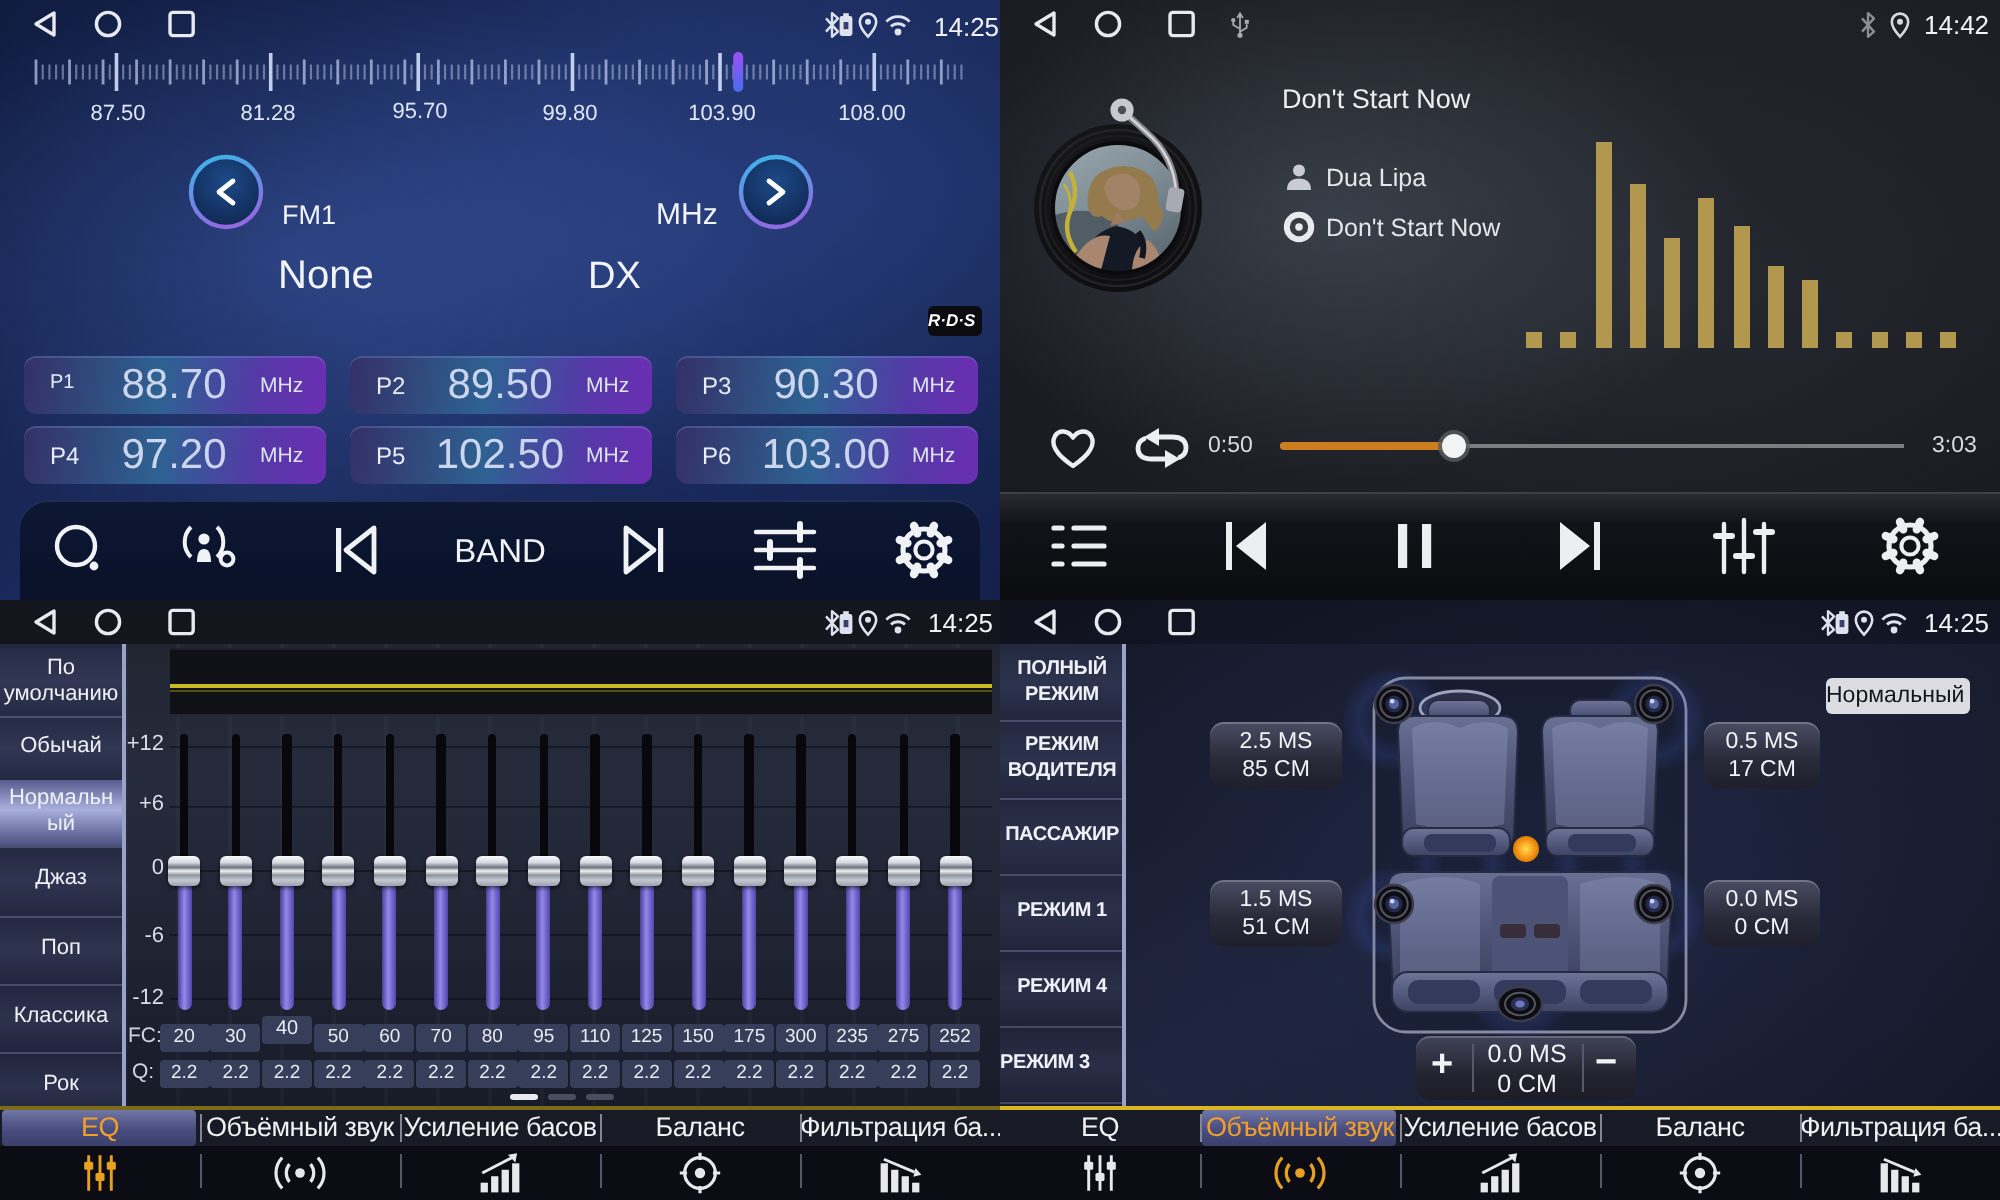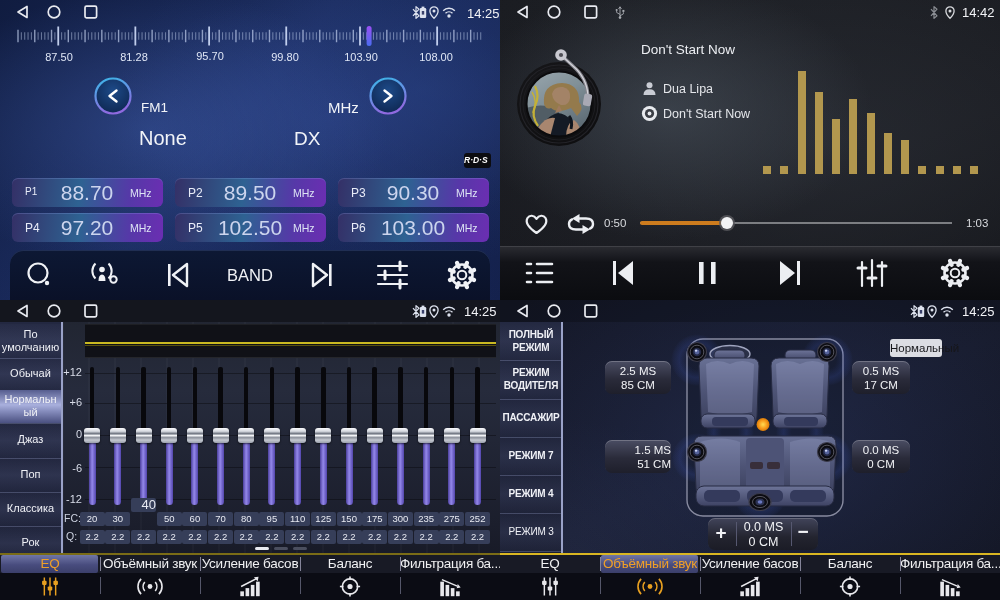--- a/index.html
+++ b/index.html
@@ -373,21 +373,21 @@
     </svg>
     <svg class="a" style="left:65px;top:212px" width="32" height="24" viewBox="0 0 32 24">
       <g fill="none" stroke="#eceef2" stroke-width="2.4" stroke-linecap="round">
         <path d="M14,6.5 L21,6.5 Q28,6.5 28,12 Q28,15.2 25,16.6"></path>
         <path d="M18,17.5 L11,17.5 Q4,17.5 4,12 Q4,8.8 7,7.4"></path>
       </g>
       <path d="M14.5,2 L7,6.5 L14.5,11 Z" fill="#eceef2"></path>
       <path d="M17.5,13 L25,17.5 L17.5,22 Z" fill="#eceef2"></path>
     </svg>
     <div class="tx" style="left:104px;top:217px;font-size:11.5px;color:#d8dade">0:50</div>
-    <div class="tx" style="left:466px;top:217px;font-size:11.5px;color:#d8dade">1:03</div>
+    <div class="tx" style="left:466px;top:217px;font-size:11.5px;color:#d8dade">3:03</div>
     <div class="a" style="left:140px;top:222px;width:312px;height:2px;background:#7c7e82"></div>
     <div class="a" style="left:140px;top:221px;width:87px;height:4px;border-radius:2px;background:#cd7c1e"></div>
     <div class="a" style="left:221px;top:217px;width:12px;height:12px;border-radius:50%;background:#f2f3f5;box-shadow:0 0 0 2px rgba(90,90,95,.8)"></div>
     <svg class="a" style="left:0;top:252px" width="500" height="44" viewBox="0 0 500 44">
       <g stroke="#eceef2" stroke-width="2.6" stroke-linecap="round">
         <path d="M27,12 L31,12 M37,12 L52,12 M27,21 L31,21 M37,21 L52,21 M27,30 L31,30 M37,30 L52,30"></path>
       </g>
       <g fill="#eceef2">
         <rect x="113" y="9" width="3" height="24"></rect>
         <path d="M133,9 L118,21 L133,33 Z"></path>
@@ -486,21 +486,21 @@
     <div class="a" style="left:79.6px;top:211.5px;width:25px;height:14px;background:#363e59;border-radius:2px;color:#e8eaf2;font-size:9.5px;text-align:center;line-height:14px">20</div>
     <div class="a" style="left:79.6px;top:229.5px;width:25px;height:14px;background:#363e59;border-radius:2px;color:#e8eaf2;font-size:9.5px;text-align:center;line-height:14px">2.2</div>
     <div class="a" style="left:115.5px;top:67px;width:4.6px;height:65px;border-radius:2px;background:#08080c"></div>
     <div class="a" style="left:114.3px;top:140px;width:7px;height:65px;border-radius:3.5px;background:linear-gradient(90deg,#4b3f9c,#9488ea 45%,#5245ac)"></div>
     <div class="a" style="left:109.8px;top:128px;width:16px;height:15px;border-radius:3px;background:linear-gradient(180deg,#fbfbfd 0%,#d6d9e0 22%,#6e7480 38%,#f2f3f6 50%,#8e939e 64%,#c4c8d0 80%,#9aa0ac 100%);box-shadow:0 1px 2px rgba(0,0,0,.6)"></div>
     <div class="a" style="left:105.3px;top:211.5px;width:25px;height:14px;background:#363e59;border-radius:2px;color:#e8eaf2;font-size:9.5px;text-align:center;line-height:14px">30</div>
     <div class="a" style="left:105.3px;top:229.5px;width:25px;height:14px;background:#363e59;border-radius:2px;color:#e8eaf2;font-size:9.5px;text-align:center;line-height:14px">2.2</div>
     <div class="a" style="left:141.2px;top:67px;width:4.6px;height:65px;border-radius:2px;background:#08080c"></div>
     <div class="a" style="left:140.0px;top:140px;width:7px;height:65px;border-radius:3.5px;background:linear-gradient(90deg,#4b3f9c,#9488ea 45%,#5245ac)"></div>
     <div class="a" style="left:135.5px;top:128px;width:16px;height:15px;border-radius:3px;background:linear-gradient(180deg,#fbfbfd 0%,#d6d9e0 22%,#6e7480 38%,#f2f3f6 50%,#8e939e 64%,#c4c8d0 80%,#9aa0ac 100%);box-shadow:0 1px 2px rgba(0,0,0,.6)"></div>
-    <div class="a" style="left:131.0px;top:198px;width:25px;height:14px;background:#363e59;border-radius:2px;color:#e8eaf2;font-size:13px;text-align:right;line-height:14px">40</div>
+    <div class="a" style="left:131.0px;top:208px;width:25px;height:14px;background:#363e59;border-radius:2px;color:#e8eaf2;font-size:10px;text-align:center;line-height:14px">40</div>
     <div class="a" style="left:131.0px;top:229.5px;width:25px;height:14px;background:#363e59;border-radius:2px;color:#e8eaf2;font-size:9.5px;text-align:center;line-height:14px">2.2</div>
     <div class="a" style="left:166.9px;top:67px;width:4.6px;height:65px;border-radius:2px;background:#08080c"></div>
     <div class="a" style="left:165.7px;top:140px;width:7px;height:65px;border-radius:3.5px;background:linear-gradient(90deg,#4b3f9c,#9488ea 45%,#5245ac)"></div>
     <div class="a" style="left:161.2px;top:128px;width:16px;height:15px;border-radius:3px;background:linear-gradient(180deg,#fbfbfd 0%,#d6d9e0 22%,#6e7480 38%,#f2f3f6 50%,#8e939e 64%,#c4c8d0 80%,#9aa0ac 100%);box-shadow:0 1px 2px rgba(0,0,0,.6)"></div>
     <div class="a" style="left:156.7px;top:211.5px;width:25px;height:14px;background:#363e59;border-radius:2px;color:#e8eaf2;font-size:9.5px;text-align:center;line-height:14px">50</div>
     <div class="a" style="left:156.7px;top:229.5px;width:25px;height:14px;background:#363e59;border-radius:2px;color:#e8eaf2;font-size:9.5px;text-align:center;line-height:14px">2.2</div>
     <div class="a" style="left:192.6px;top:67px;width:4.6px;height:65px;border-radius:2px;background:#08080c"></div>
     <div class="a" style="left:191.4px;top:140px;width:7px;height:65px;border-radius:3.5px;background:linear-gradient(90deg,#4b3f9c,#9488ea 45%,#5245ac)"></div>
     <div class="a" style="left:186.9px;top:128px;width:16px;height:15px;border-radius:3px;background:linear-gradient(180deg,#fbfbfd 0%,#d6d9e0 22%,#6e7480 38%,#f2f3f6 50%,#8e939e 64%,#c4c8d0 80%,#9aa0ac 100%);box-shadow:0 1px 2px rgba(0,0,0,.6)"></div>
     <div class="a" style="left:182.4px;top:211.5px;width:25px;height:14px;background:#363e59;border-radius:2px;color:#e8eaf2;font-size:9.5px;text-align:center;line-height:14px">60</div>
@@ -658,31 +658,31 @@
     <div class="a" style="left:0;top:60px;width:61px;height:1px;background:rgba(140,150,190,.35)"></div>
     <div class="tx" style="left:0;top:28px;width:62px;text-align:center;font-size:10px;font-weight:bold;letter-spacing:-0.2px;line-height:13px;color:#f0f1f6;white-space:normal">ПОЛНЫЙ<br>РЕЖИМ</div>
     <div class="a" style="left:0;top:60px;width:61px;height:39px;background:linear-gradient(180deg,rgba(120,130,180,.04),rgba(130,140,190,.14) 50%,rgba(120,130,180,.04))"></div>
     <div class="a" style="left:0;top:99px;width:61px;height:1px;background:rgba(140,150,190,.35)"></div>
     <div class="tx" style="left:0;top:66px;width:62px;text-align:center;font-size:10px;font-weight:bold;letter-spacing:-0.2px;line-height:13px;color:#f0f1f6;white-space:normal">РЕЖИМ<br>ВОДИТЕЛЯ</div>
     <div class="a" style="left:0;top:99px;width:61px;height:38px;background:linear-gradient(180deg,rgba(120,130,180,.04),rgba(130,140,190,.14) 50%,rgba(120,130,180,.04))"></div>
     <div class="a" style="left:0;top:137px;width:61px;height:1px;background:rgba(140,150,190,.35)"></div>
     <div class="tx" style="left:0;top:111px;width:62px;text-align:center;font-size:10px;font-weight:bold;letter-spacing:-0.2px;line-height:13px;color:#f0f1f6;white-space:normal">ПАССАЖИР</div>
     <div class="a" style="left:0;top:137px;width:61px;height:38px;background:linear-gradient(180deg,rgba(120,130,180,.04),rgba(130,140,190,.14) 50%,rgba(120,130,180,.04))"></div>
     <div class="a" style="left:0;top:175px;width:61px;height:1px;background:rgba(140,150,190,.35)"></div>
-    <div class="tx" style="left:0;top:149px;width:62px;text-align:center;font-size:10px;font-weight:bold;letter-spacing:-0.2px;line-height:13px;color:#f0f1f6;white-space:normal">РЕЖИМ 7</div>
+    <div class="tx" style="left:0;top:149px;width:62px;text-align:center;font-size:10px;font-weight:bold;letter-spacing:-0.2px;line-height:13px;color:#f0f1f6;white-space:normal">РЕЖИМ 1</div>
     <div class="a" style="left:0;top:175px;width:61px;height:38px;background:linear-gradient(180deg,rgba(120,130,180,.04),rgba(130,140,190,.14) 50%,rgba(120,130,180,.04))"></div>
     <div class="a" style="left:0;top:213px;width:61px;height:1px;background:rgba(140,150,190,.35)"></div>
     <div class="tx" style="left:0;top:187px;width:62px;text-align:center;font-size:10px;font-weight:bold;letter-spacing:-0.2px;line-height:13px;color:#f0f1f6;white-space:normal">РЕЖИМ 4</div>
     <div class="a" style="left:0;top:213px;width:61px;height:38px;background:linear-gradient(180deg,rgba(120,130,180,.04),rgba(130,140,190,.14) 50%,rgba(120,130,180,.04))"></div>
     <div class="a" style="left:0;top:251px;width:61px;height:1px;background:rgba(140,150,190,.35)"></div>
-    <div class="tx" style="left:0;top:225px;width:62px;text-align:center;font-size:10px;font-weight:normal;letter-spacing:-0.2px;line-height:13px;color:#f0f1f6;white-space:normal">РЕЖИМ 3</div>
-    <div class="a" style="left:390px;top:39px;width:52px;height:18px;border-radius:3px;background:#dcdde3;color:#16161a;font-size:11.5px;text-align:right;line-height:18px">Нормальный</div>
+    <div class="tx" style="left:0;top:225px;width:62px;text-align:left;font-size:10px;font-weight:bold;letter-spacing:-0.2px;line-height:13px;color:#f0f1f6;white-space:normal">РЕЖИМ 3</div>
+    <div class="a" style="left:413px;top:39px;width:72px;height:18px;border-radius:3px;background:#dcdde3;color:#16161a;font-size:11.5px;text-align:left;line-height:18px">Нормальный</div>
     <div class="a" style="left:105px;top:61px;width:66px;height:33px;border-radius:7px;background:linear-gradient(180deg,#4a4d63 0%,#2a2b3a 55%,#1e1f2b 100%);box-shadow:inset 0 1px 0 rgba(255,255,255,.22);color:#f2f3f6;font-size:11.5px;text-align:center;line-height:14px;padding-top:3px">2.5 MS<br>85 CM</div>
     <div class="a" style="left:352px;top:61px;width:58px;height:33px;border-radius:7px;background:linear-gradient(180deg,#4a4d63 0%,#2a2b3a 55%,#1e1f2b 100%);box-shadow:inset 0 1px 0 rgba(255,255,255,.22);color:#f2f3f6;font-size:11.5px;text-align:center;line-height:14px;padding-top:3px">0.5 MS<br>17 CM</div>
-    <div class="a" style="left:105px;top:140px;width:66px;height:33px;border-radius:7px;background:linear-gradient(180deg,#4a4d63 0%,#2a2b3a 55%,#1e1f2b 100%);box-shadow:inset 0 1px 0 rgba(255,255,255,.22);color:#f2f3f6;font-size:11.5px;text-align:right;line-height:14px;padding-top:3px">1.5 MS<br>51 CM</div>
+    <div class="a" style="left:105px;top:140px;width:66px;height:33px;border-radius:7px;background:linear-gradient(180deg,#4a4d63 0%,#2a2b3a 55%,#1e1f2b 100%);box-shadow:inset 0 1px 0 rgba(255,255,255,.22);color:#f2f3f6;font-size:11.5px;text-align:center;line-height:14px;padding-top:3px">1.5 MS<br>51 CM</div>
     <div class="a" style="left:352px;top:140px;width:58px;height:33px;border-radius:7px;background:linear-gradient(180deg,#4a4d63 0%,#2a2b3a 55%,#1e1f2b 100%);box-shadow:inset 0 1px 0 rgba(255,255,255,.22);color:#f2f3f6;font-size:11.5px;text-align:center;line-height:14px;padding-top:3px">0.0 MS<br>0 CM</div>
     <svg class="a" style="left:180px;top:30px" width="170" height="195" viewBox="0 0 170 195">
 <defs>
 <radialGradient id="blueglow">
           <stop offset="0.35" stop-color="rgba(64,96,230,0)"></stop>
 <stop offset="0.68" stop-color="rgba(76,108,240,0.15)"></stop>
           <stop offset="0.92" stop-color="rgba(76,108,240,0.05)"></stop>
           <stop offset="1" stop-color="rgba(76,108,240,0)"></stop>
         </radialGradient>
 <linearGradient id="seatg" x1="0" y1="0" x2="0" y2="1">

